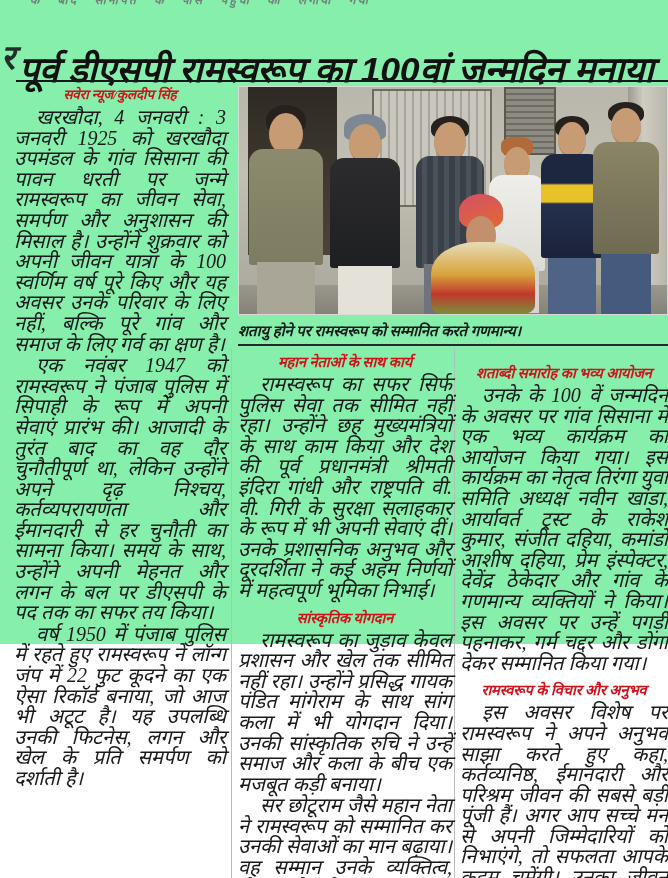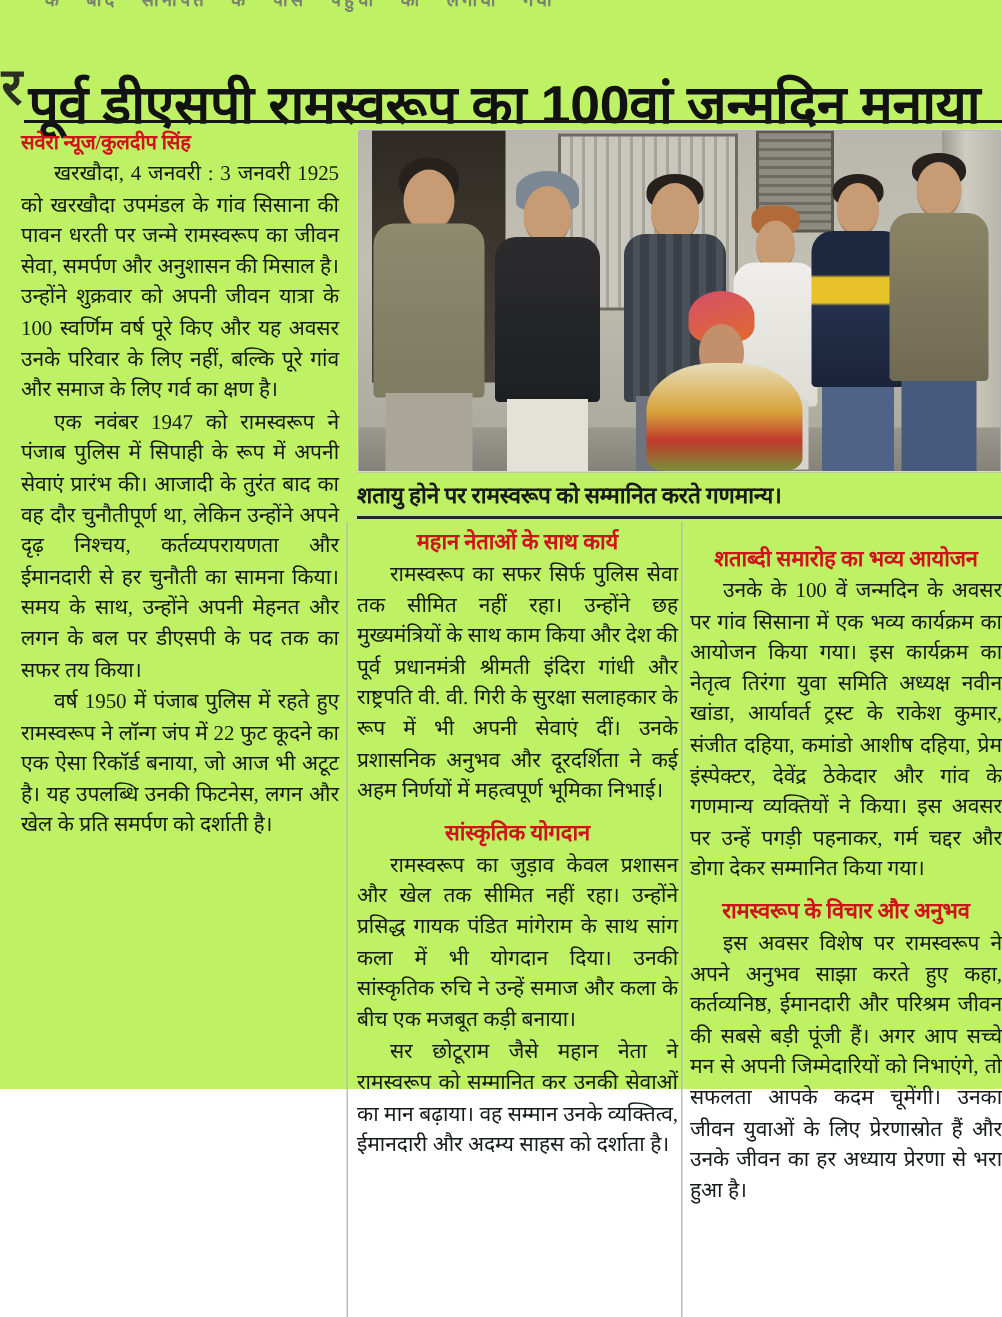--- a/index.html
+++ b/index.html
@@ -11,23 +11,24 @@
     width: 668px;
     height: 878px;
     overflow: hidden;
     font-family: "Liberation Serif", "DejaVu Serif", serif;
     color: #16181a;
   }
 
   .page {
     position: relative;
     width: 668px;
-    height: 726px;
-    background: #bef264;
-    box-sizing: border-box;
+    height: 644px;
+    background: #86efac;
+    box-sizing: border-box;
+    font-style: italic;
   }
 
   
   .top-strip {
     position: absolute;
     top: 0; left: 0;
     width: 668px;
     height: 16px;
     overflow: hidden;
     white-space: nowrap;
@@ -107,41 +108,41 @@
     width: 1px;
     background: #b9bbbd;
   }
   .vr-1 { left: 231px; top: 262px; height: 530px; }
   .vr-2 { left: 454px; top: 262px; height: 530px; }
 
   .byline {
     color: #d0121b;
     font-weight: 700;
     font-size: 13.4px;
-    text-align: left;
+    text-align: center;
     font-family: "Liberation Serif", serif;
     line-height: 18px;
     margin: 0 0 3px 0;
     letter-spacing: -0.1px;
   }
 
   .subhead {
     color: #d0121b;
     font-weight: 700;
     font-size: 14.6px;
     text-align: center;
     line-height: 20px;
     margin: 7px 0 2px 0;
     font-family: "Liberation Serif", serif;
     letter-spacing: -0.1px;
   }
 
   p.body {
     margin: 0 0 0 0;
-    font-size: 14px;
+    font-size: 20px;
     line-height: 20.6px;
     text-align: justify;
     text-justify: inter-word;
     text-indent: 22px;
     color: #17191b;
     letter-spacing: -0.05px;
     word-spacing: 0.2px;
   }
   p.body + p.body { margin-top: 1px; }
 

